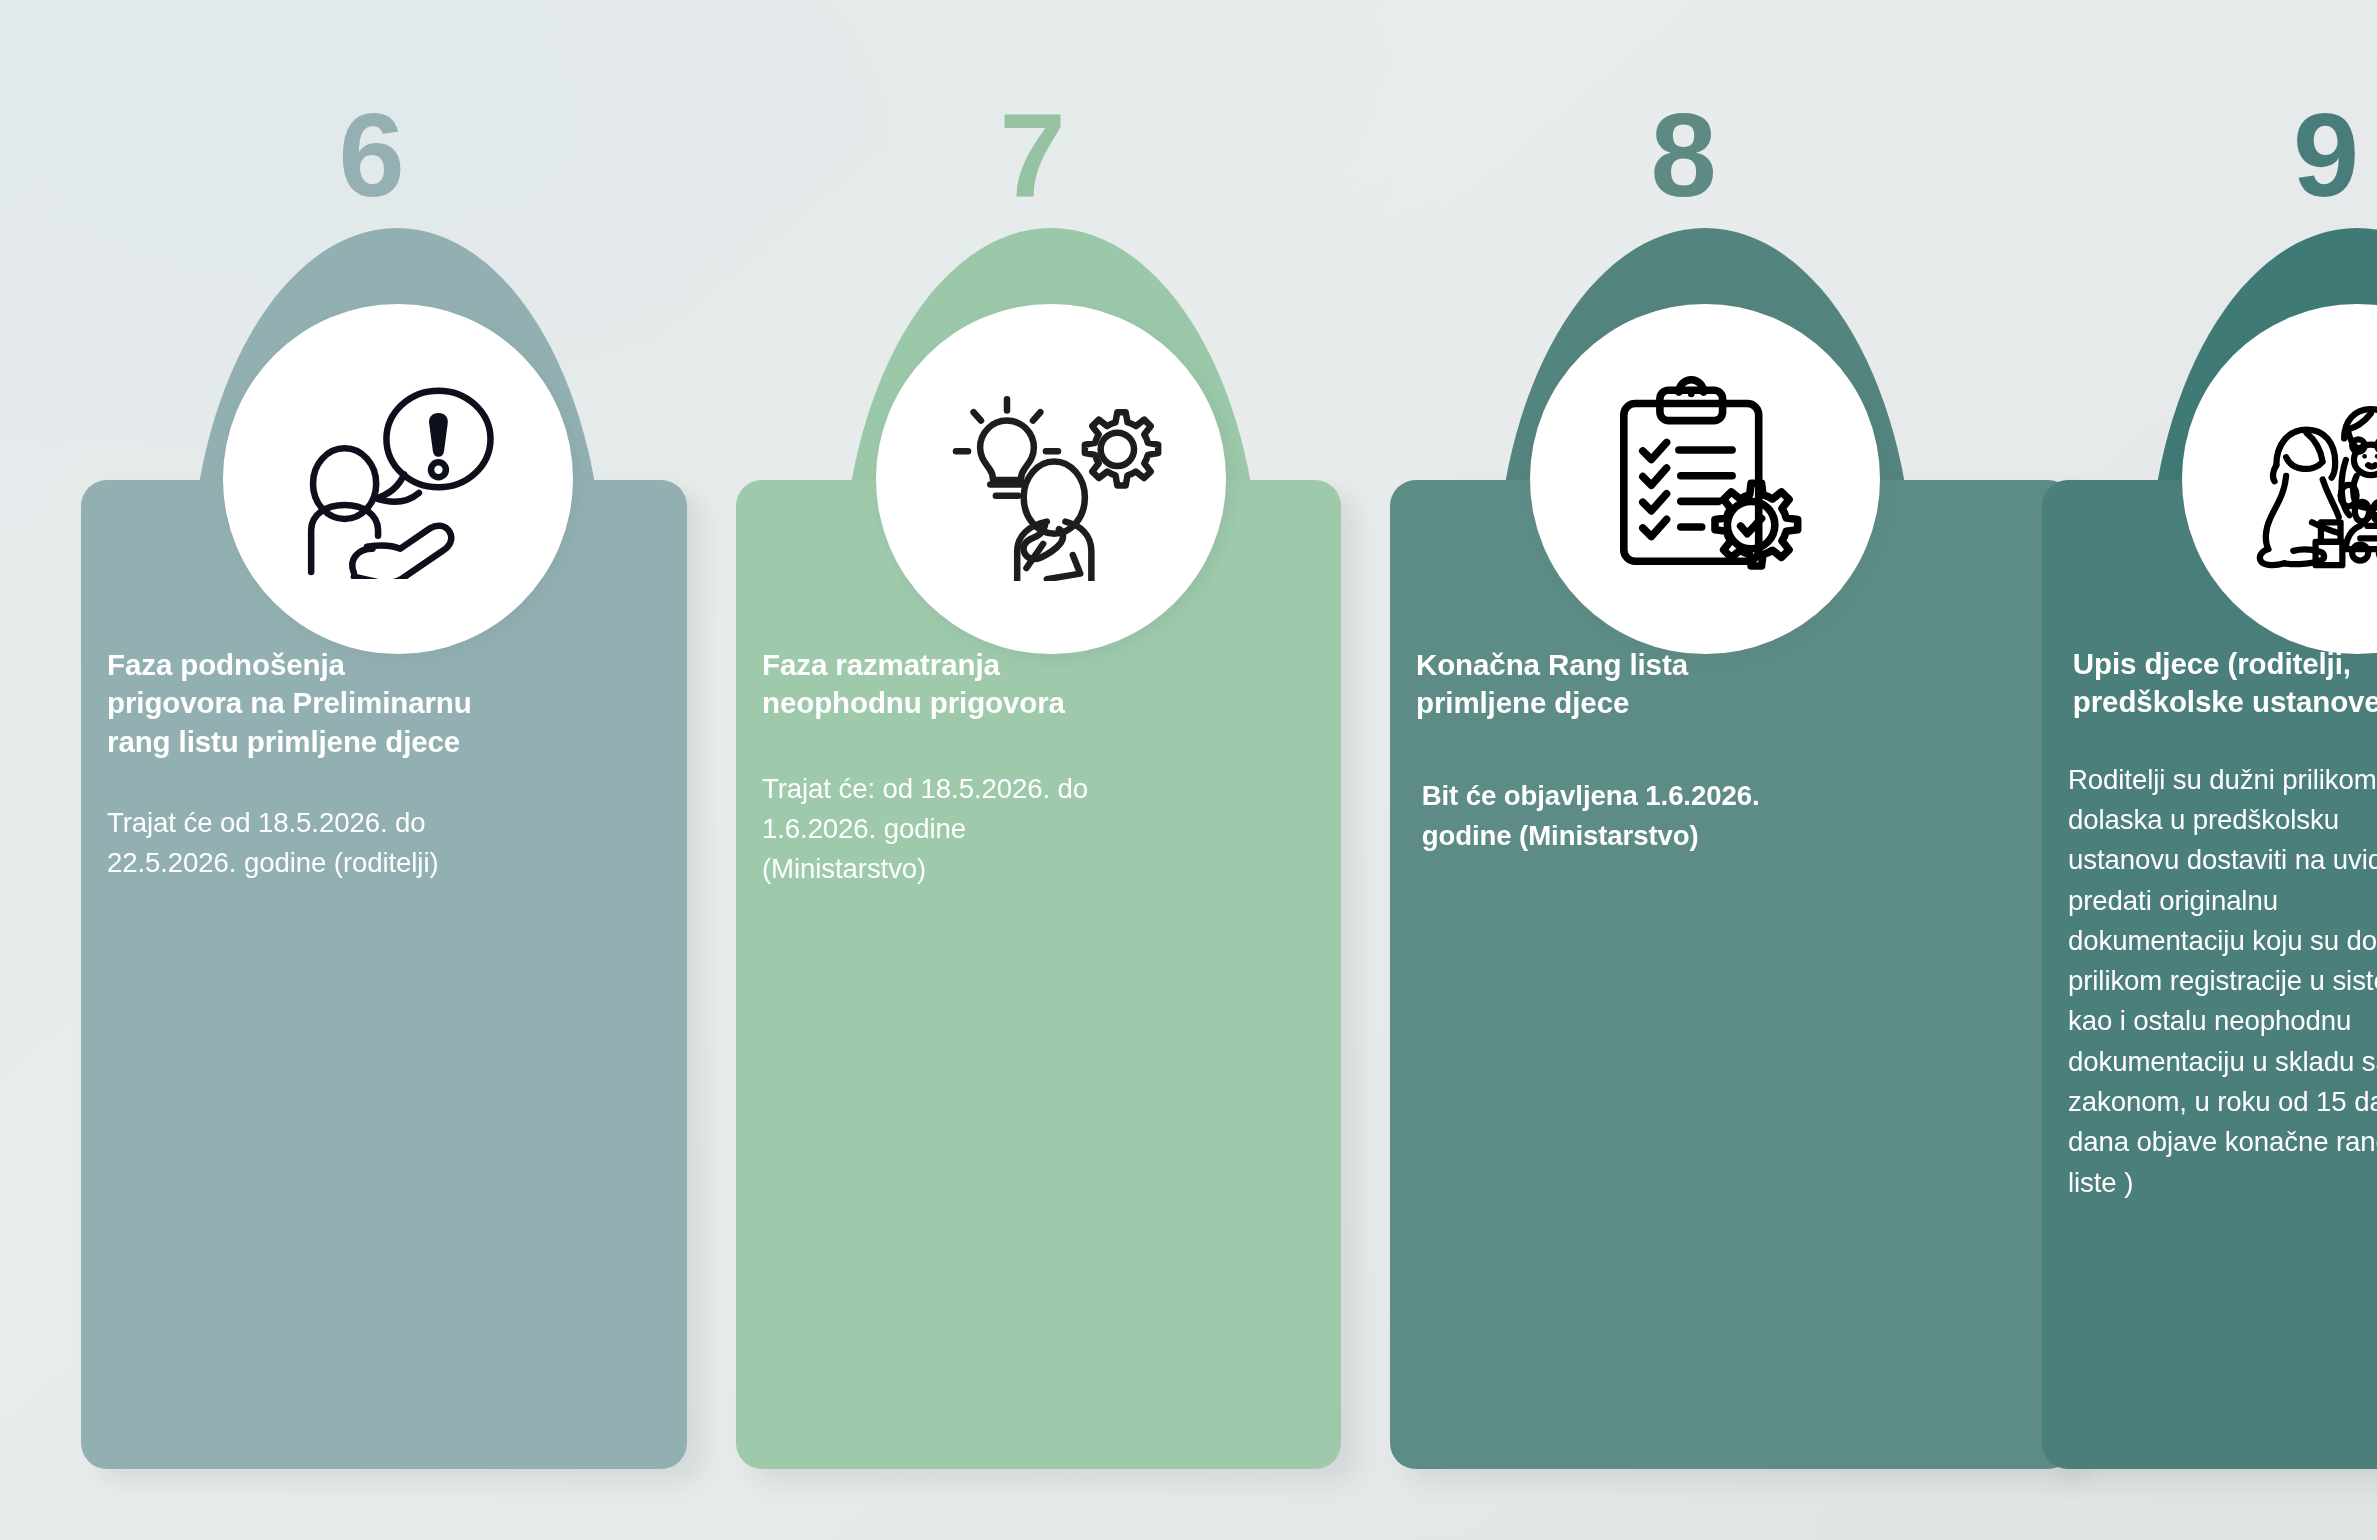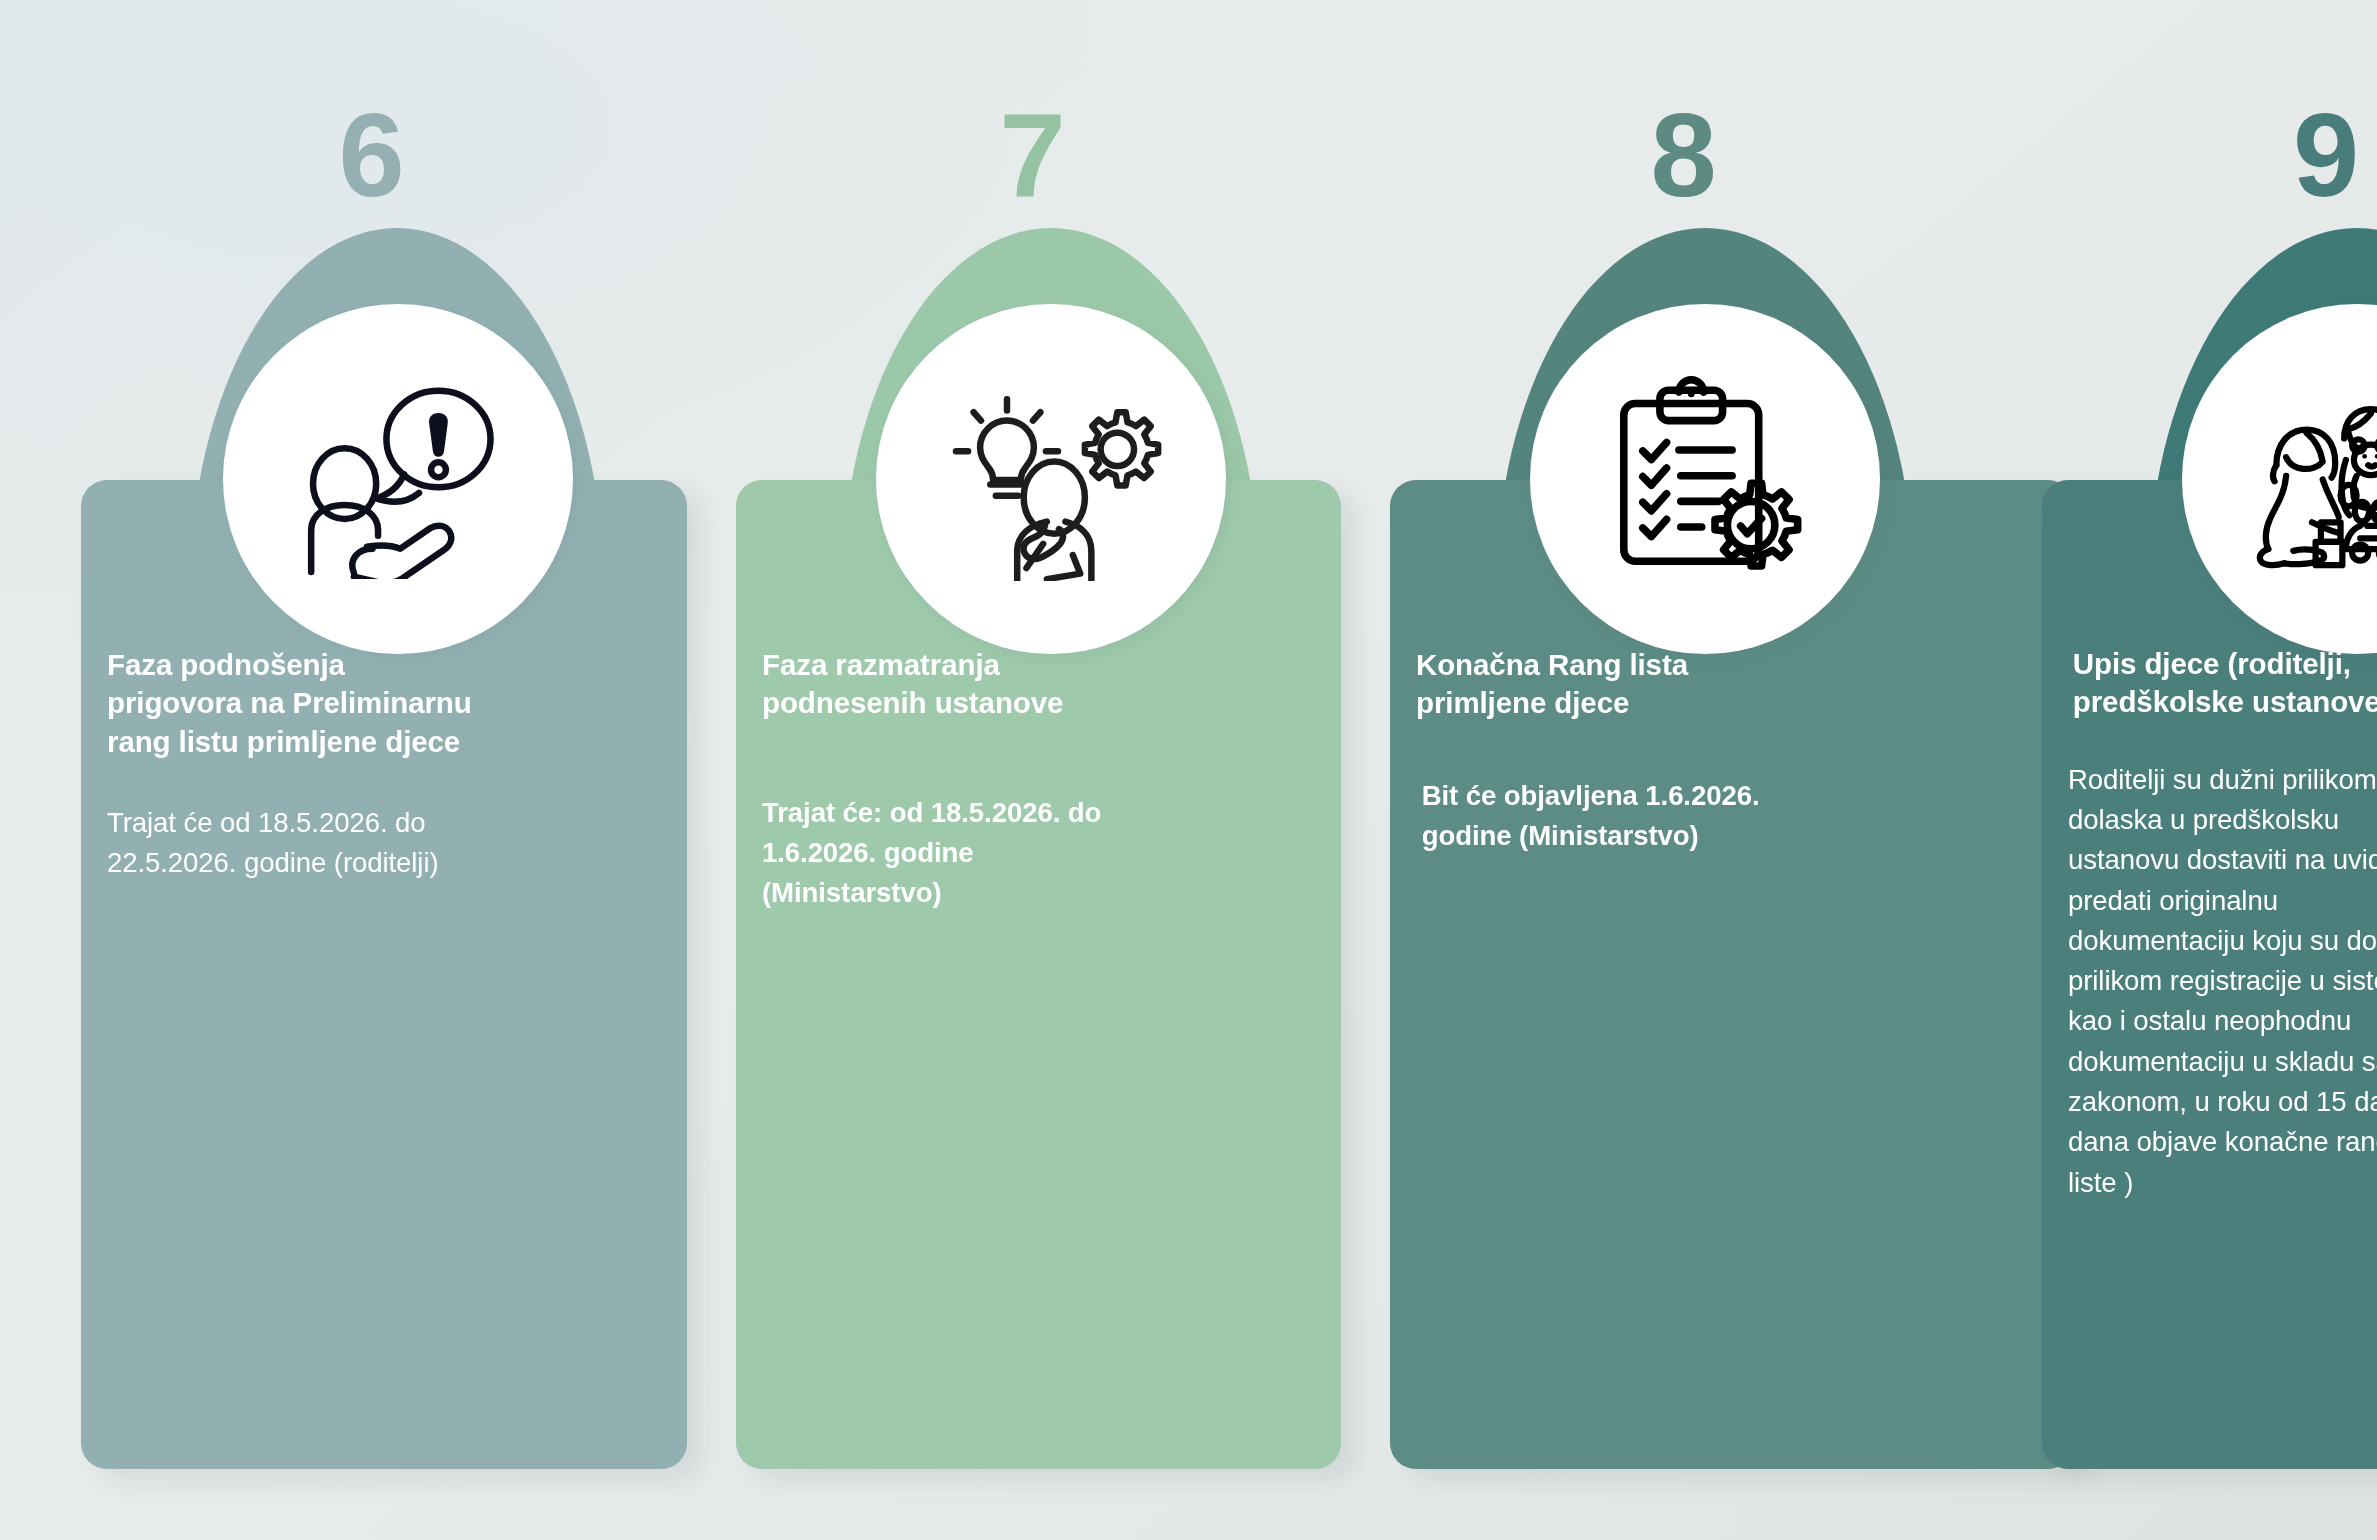--- a/index.html
+++ b/index.html
@@ -117,22 +117,22 @@
       </span>
     </div>
   </div>
 
   <div class="col" style="left:661px; width:742px;">
     <div class="num" style="color: rgb(149, 195, 162);">7</div>
     <div class="arch" style="left:181px; top:228px; width:418px; height:361px; background:#9bc8a8;"></div>
     <div class="card" style="left:75px; top:480px; width:605px; height:989px; background:#9ec9ab;">
       <div class="card-inner" style="top:166px;">
         <div class="card-title">Faza razmatranja
-podnesenih ustanove</div>
-        <div class="card-body" style="margin-top:70px;font-weight:bold;">Trajat će: od 18.5.2026. do
+neophodnu prigovora</div>
+        <div class="card-body" style="margin-top:46px;">Trajat će: od 18.5.2026. do
 1.6.2026. godine
 (Ministarstvo)</div>
       </div>
     </div>
     <div class="icon-circle" style="left:215px; top:304px; width:350px; height:350px;">
       <span>
         <svg width="233" height="204" viewBox="0 0 250 220" fill="none" stroke="#1d1d1b" stroke-width="7" stroke-linecap="round" stroke-linejoin="round">
 
           <path d="M48 76 c0 -16 13 -29 29 -29 c16 0 29 13 29 29 c0 11 -6 17 -10 23 c-3 4 -4 8 -4 12 h-30 c0 -4 -1 -8 -4 -12 c-4 -6 -10 -12 -10 -23 z"></path>
           <path d="M59 116 h36"></path>

